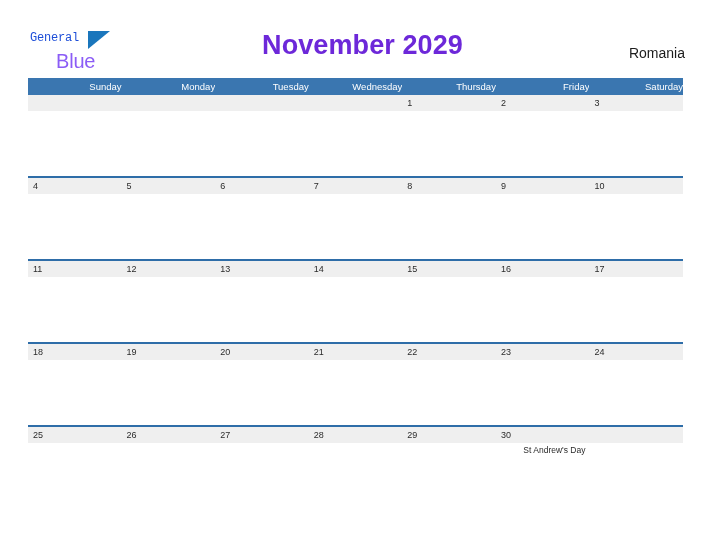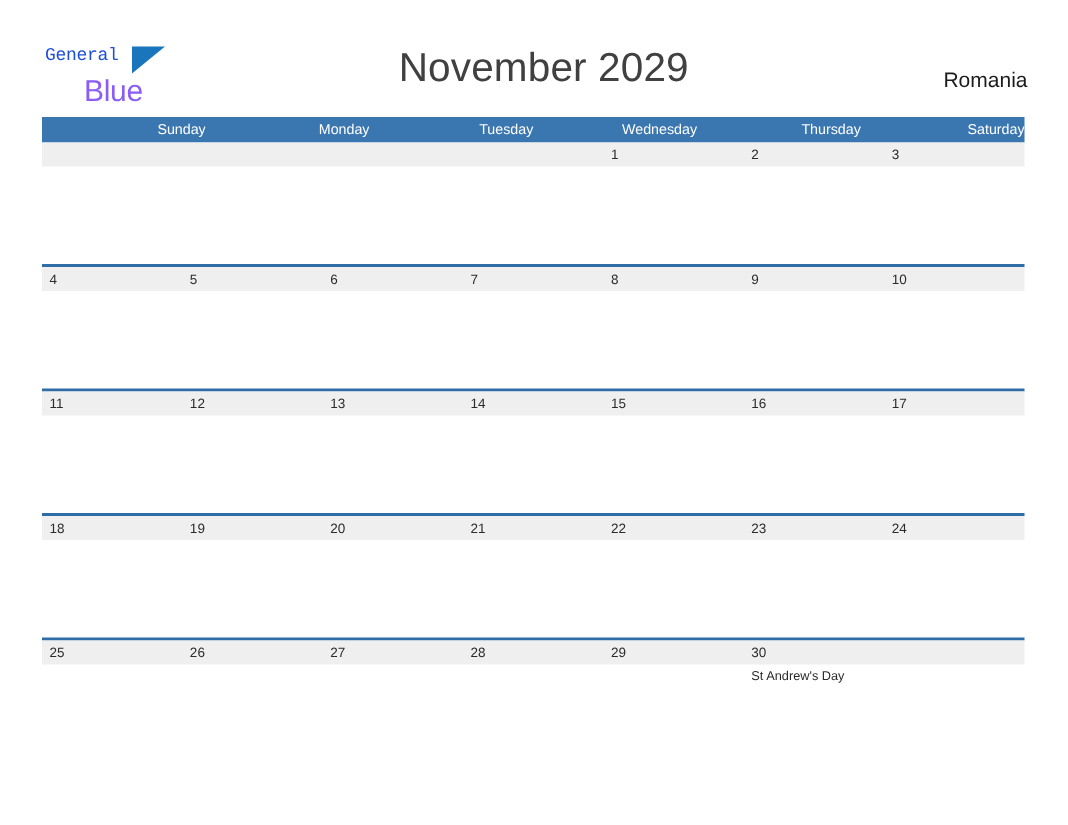--- a/index.html
+++ b/index.html
@@ -65,22 +65,22 @@
     letter-spacing: -0.2px;
   }
 
   .cal-title {
     position: absolute;
     left: 0;
     right: 0;
     top: 30px;
     text-align: center;
     font-size: 27px;
-    font-weight: normal;
-    color: #404040;
+    font-weight: bold;
+    color: #6d28d9;
     letter-spacing: 0.1px;
     padding-left: 13px;
   }
 
   .cal-country {
     position: absolute;
     right: 27px;
     top: 45px;
     font-size: 14px;
     color: #1c1c1c;
@@ -141,20 +141,21 @@
     flex: 1 1 0;
     padding: 2px 4px 0 5px;
     box-sizing: border-box;
   }
   .event-text {
     display: block;
     font-size: 8.5px;
     line-height: 11px;
     color: #2b2b2b;
     word-wrap: break-word;
+    text-align: right;
   }
 </style>
 </head>
 <body>
 
 <div class="page-header">
 
   <div class="logo">
     <span class="logo-row-1">
       <span class="logo-general">General</span>
@@ -172,20 +173,21 @@
 </div>
 
 <div class="calendar">
 
   <div class="weekday-header">
     <div class="weekday-cell">Sunday</div>
     <div class="weekday-cell">Monday</div>
     <div class="weekday-cell">Tuesday</div>
     <div class="weekday-cell">Wednesday</div>
     <div class="weekday-cell">Thursday</div>
+    <div class="weekday-cell">Friday</div>
     <div class="weekday-cell">Saturday</div>
   </div>
 
   <div id="weeks-container">
       <div class="week-row">
         <div class="day-band">
           <div class="day-cell-top"></div>
           <div class="day-cell-top"></div>
           <div class="day-cell-top"></div>
           <div class="day-cell-top"></div>

